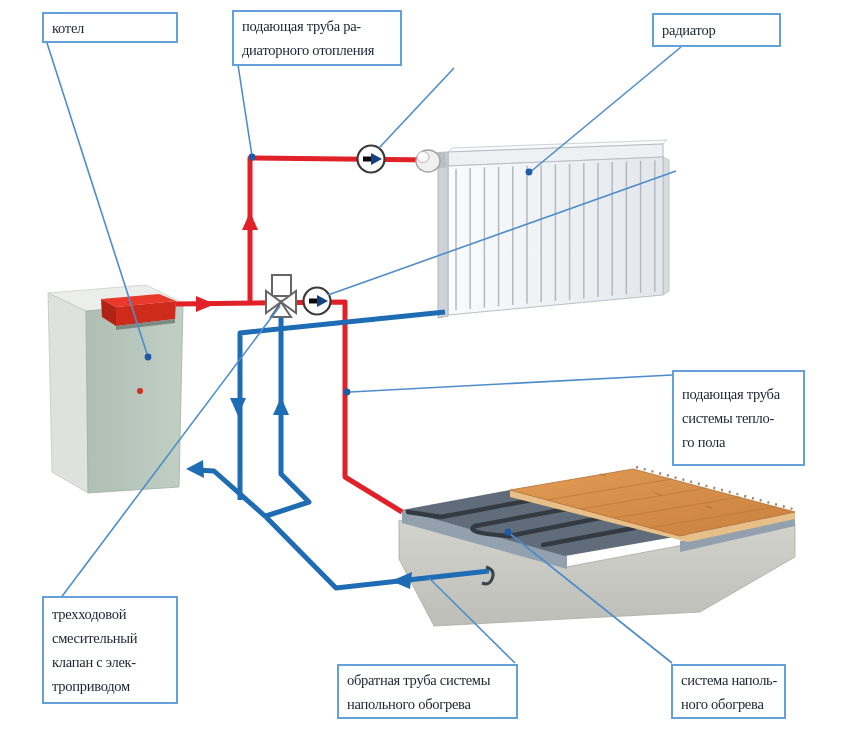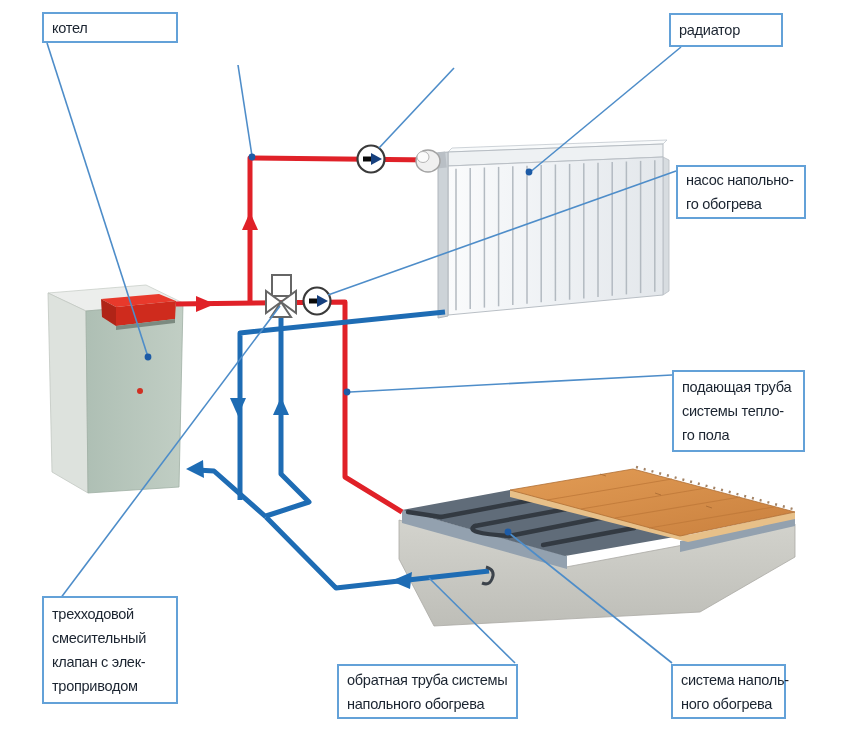--- a/index.html
+++ b/index.html
@@ -1,17 +1,17 @@
 <!DOCTYPE html>
 <html><head>
 <meta charset="utf-8">
 <style>
   html,body{margin:0;padding:0;background:#ffffff;}
   #stage{position:relative;width:850px;height:733px;background:#ffffff;overflow:hidden;
-         font-family:Liberation Sans, sans-serif;}
+         font-family:Liberation Serif, serif;}
   #diagram-svg{position:absolute;left:0;top:0;}
   .callout{position:absolute;box-sizing:border-box;background:#ffffff;
            border:2px solid #63a1d8;color:#1b2430;
            font-size:15px;line-height:24px;letter-spacing:-0.3px;
            padding:2px 8px;display:flex;flex-direction:column;justify-content:center;
            white-space:nowrap;}
   .callout div{transform:scaleX(.97);transform-origin:left center;}
 </style>
 </head>
 <body>
@@ -175,32 +175,32 @@
     <circle cx="529" cy="172" r="3.4"></circle>
     <circle cx="347" cy="392" r="3.4"></circle>
     <circle cx="508" cy="532" r="3.4"></circle>
   </g>
 </svg>
 
   <div class="callout" style="left:42px;top:12px;width:136px;height:31px">
     <div>котел</div>
   </div>
 
-
-
-  <div class="callout" style="left:669px;top:13px;width:114px;height:34px">
+  <div class="callout" style="left:232px;top:10px;width:170px;height:56px">
+    <div>подающая труба ра-</div>
+    <div>диаторного отопления</div>
+  </div>
+
+
+  <div class="callout" style="left:652px;top:13px;width:129px;height:34px">
     <div>радиатор</div>
   </div>
 
-  <div class="callout" style="left:676px;top:165px;width:130px;height:54px">
-    <div>насос напольно-</div>
-    <div>го обогрева</div>
-  </div>
-
-  <div class="callout" style="left:672px;top:370px;width:133px;height:82px">
+
+  <div class="callout" style="left:672px;top:370px;width:133px;height:96px">
     <div>подающая труба</div>
     <div>системы тепло-</div>
     <div>го пола</div>
   </div>
 
   <div class="callout" style="left:42px;top:596px;width:136px;height:108px">
     <div>трехходовой</div>
     <div>смесительный</div>
     <div>клапан с элек-</div>
     <div>троприводом</div>

